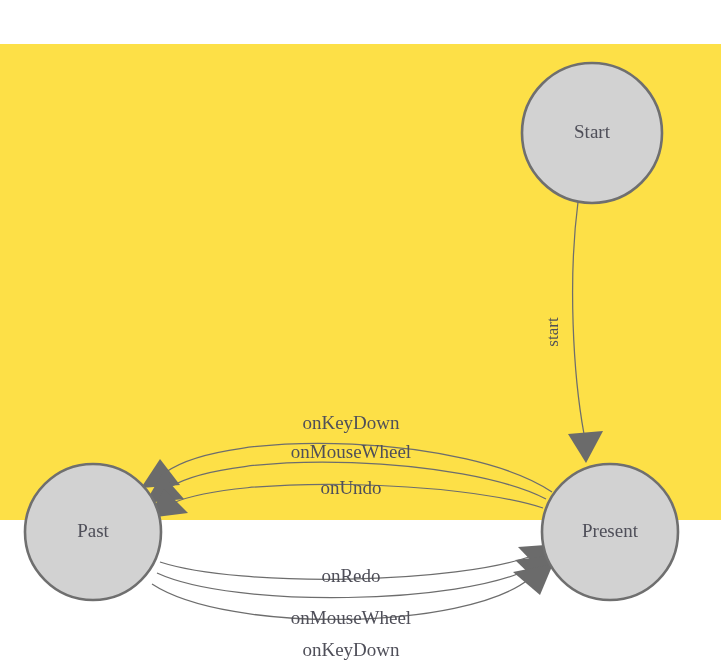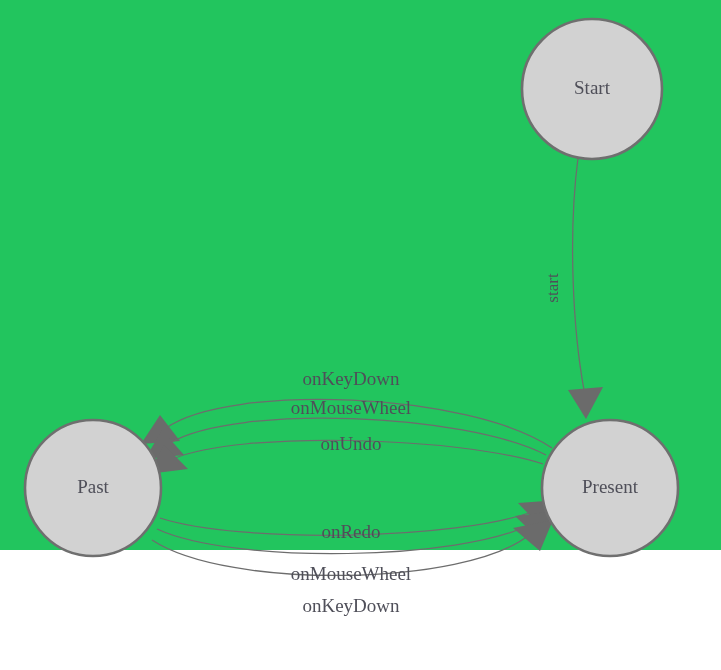--- a/index.html
+++ b/index.html
@@ -9,22 +9,23 @@
   }
   body {
     width: 721px;
     height: 670px;
     font-family: "Liberation Serif", "DejaVu Serif", serif;
     overflow: hidden;
   }
   #diagram-root {
     position: relative;
     width: 721px;
-    height: 550px;
-    background: #22c55e;
+    height: 476px;
+    background: #fde047;
+    margin-top: 44px;
   }
   #diagram-svg {
     position: absolute;
     top: 0;
     left: 0;
     width: 721px;
     height: 670px;
   }
   .node-circle {
     fill: #d2d2d2;

